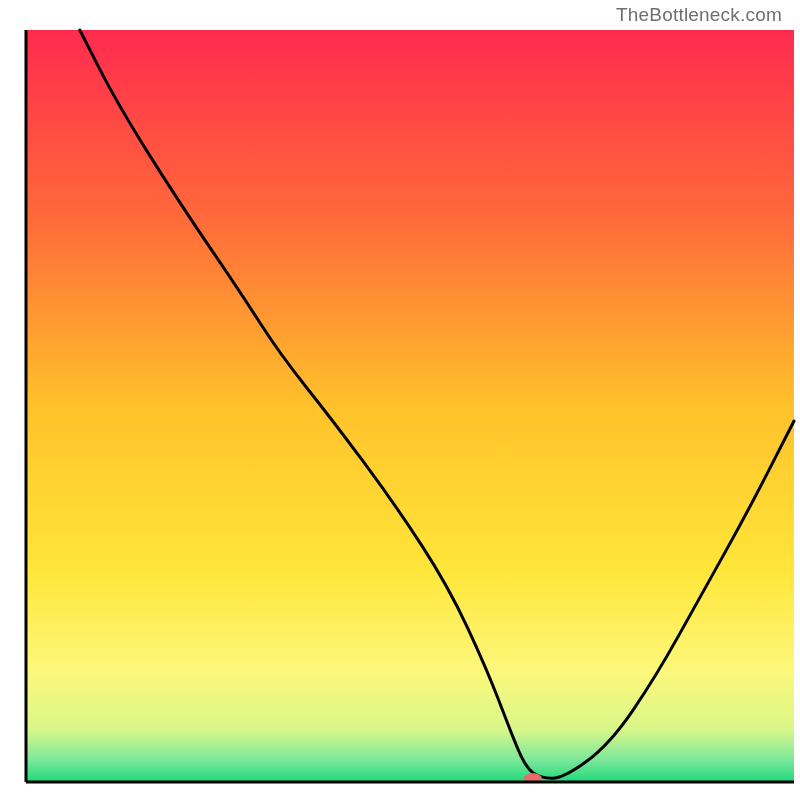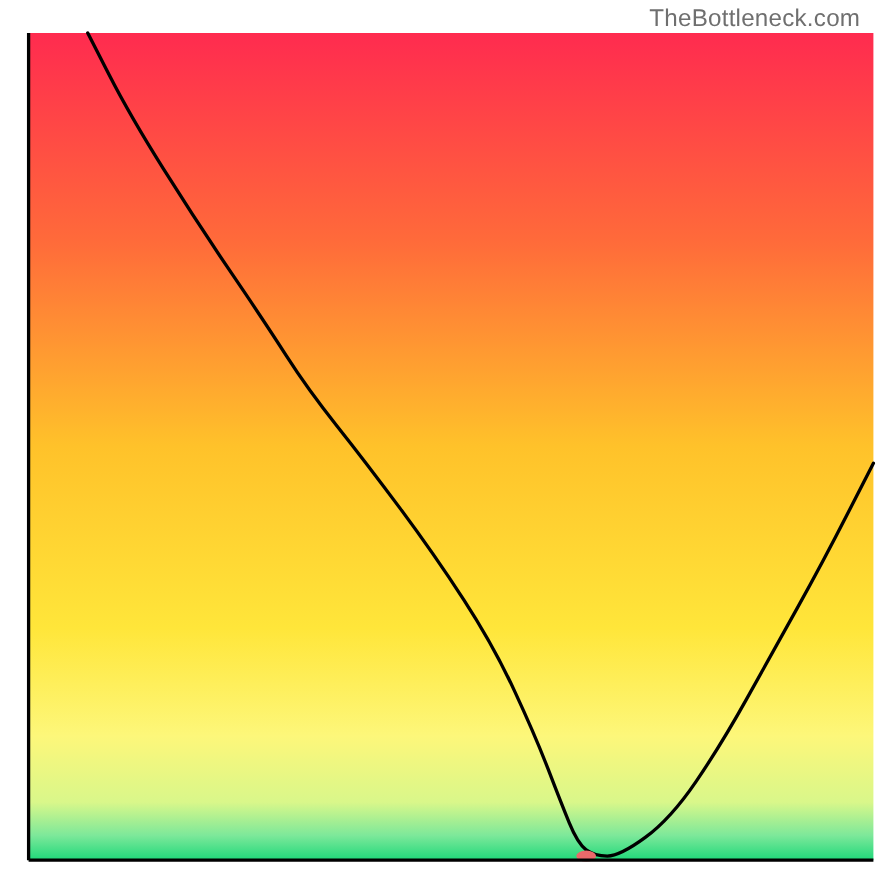--- a/index.html
+++ b/index.html
@@ -13,21 +13,21 @@
   .chart-container {
     position: relative;
     width: 800px;
     height: 800px;
   }
   .watermark {
     position: absolute;
     top: 4px;
     right: 18px;
     color: #6f6f6f;
-    font-size: 22px;
+    font-size: 19px;
     font-weight: 500;
     letter-spacing: 0.2px;
     z-index: 10;
   }
   svg.plot {
     position: absolute;
     left: 0;
     top: 0;
   }
 </style>

